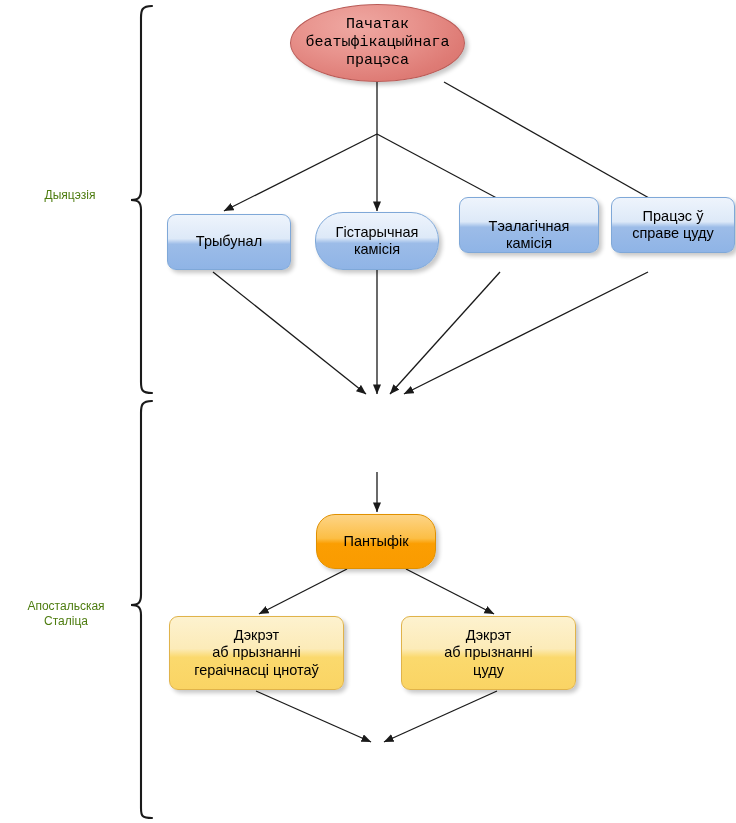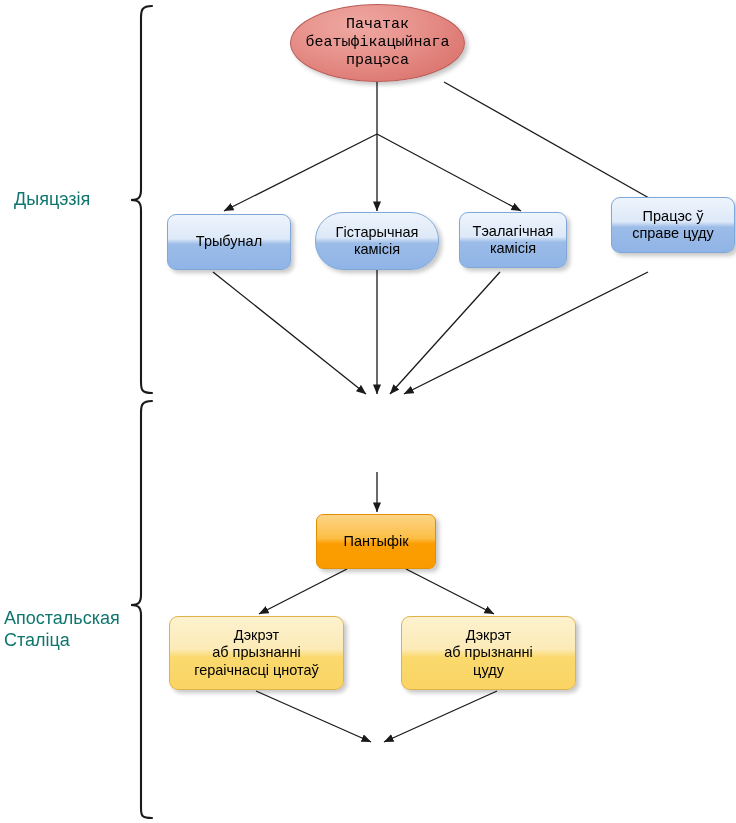--- a/index.html
+++ b/index.html
@@ -18,27 +18,27 @@
         font-size:15px;font-family:Liberation Mono, monospace;}
   
   .box-blue{border-radius:9px;border:1px solid #7fa8d8;
         background:linear-gradient(to bottom, #eef4fc 0%, #dde9f8 44%, #9cbce8 54%, #8fb4e6 100%);
         font-size:14.5px;}
   
   .box-yellow{border-radius:9px;border:1px solid #e0b34a;
         background:linear-gradient(to bottom, #fdf2cf 0%, #fcebb8 44%, #fbd96d 56%, #fad464 100%);
         font-size:14.5px;}
   
-  .box-orange{border-radius:7px;border:1px solid #e09000;
+  .box-orange{border-radius:19px;border:1px solid #e09000;
         background:linear-gradient(to bottom, #fdd486 0%, #fcbe45 44%, #fb9e02 54%, #f99b00 100%);
         font-size:14.5px;}
 
   .shadow{box-shadow:3px 3px 4px rgba(0,0,0,0.22);}
 
-  .sidelabel{position:absolute;font-size:18px;color:#0f766e;text-align:left;
+  .sidelabel{position:absolute;font-size:12px;color:#4d7c0f;text-align:center;
              line-height:1.25;}
 </style>
 </head>
 <body>
 
 <div id="canvas">
 
   <svg class="layer" viewBox="0 0 736 823" xmlns="http://www.w3.org/2000/svg">
     <defs>
       <marker id="ah" markerWidth="9" markerHeight="9" refX="7.4" refY="3.1" orient="auto" markerUnits="strokeWidth">
@@ -95,21 +95,21 @@
 
   <div class="node box-blue shadow" style="left:167px;top:214px;width:124px;height:56px;">
     <span>Трыбунал</span>
   </div>
 
   <div class="node box-blue shadow" style="left:315px;top:212px;width:124px;height:58px;border-radius:28px;">
     <span>Гістарычная
 камісія</span>
   </div>
 
-  <div class="node box-blue shadow" style="left:459px;top:212px;width:108px;height:56px;">
+  <div class="node box-blue shadow" style="left:459px;top:197px;width:140px;height:56px;align-items:flex-end;">
     <span>Тэалагічная
 камісія</span>
   </div>
 
   <div class="node box-blue shadow" style="left:611px;top:197px;width:124px;height:56px;">
     <span>Працэс ў
 справе цуду</span>
   </div>
 
 

